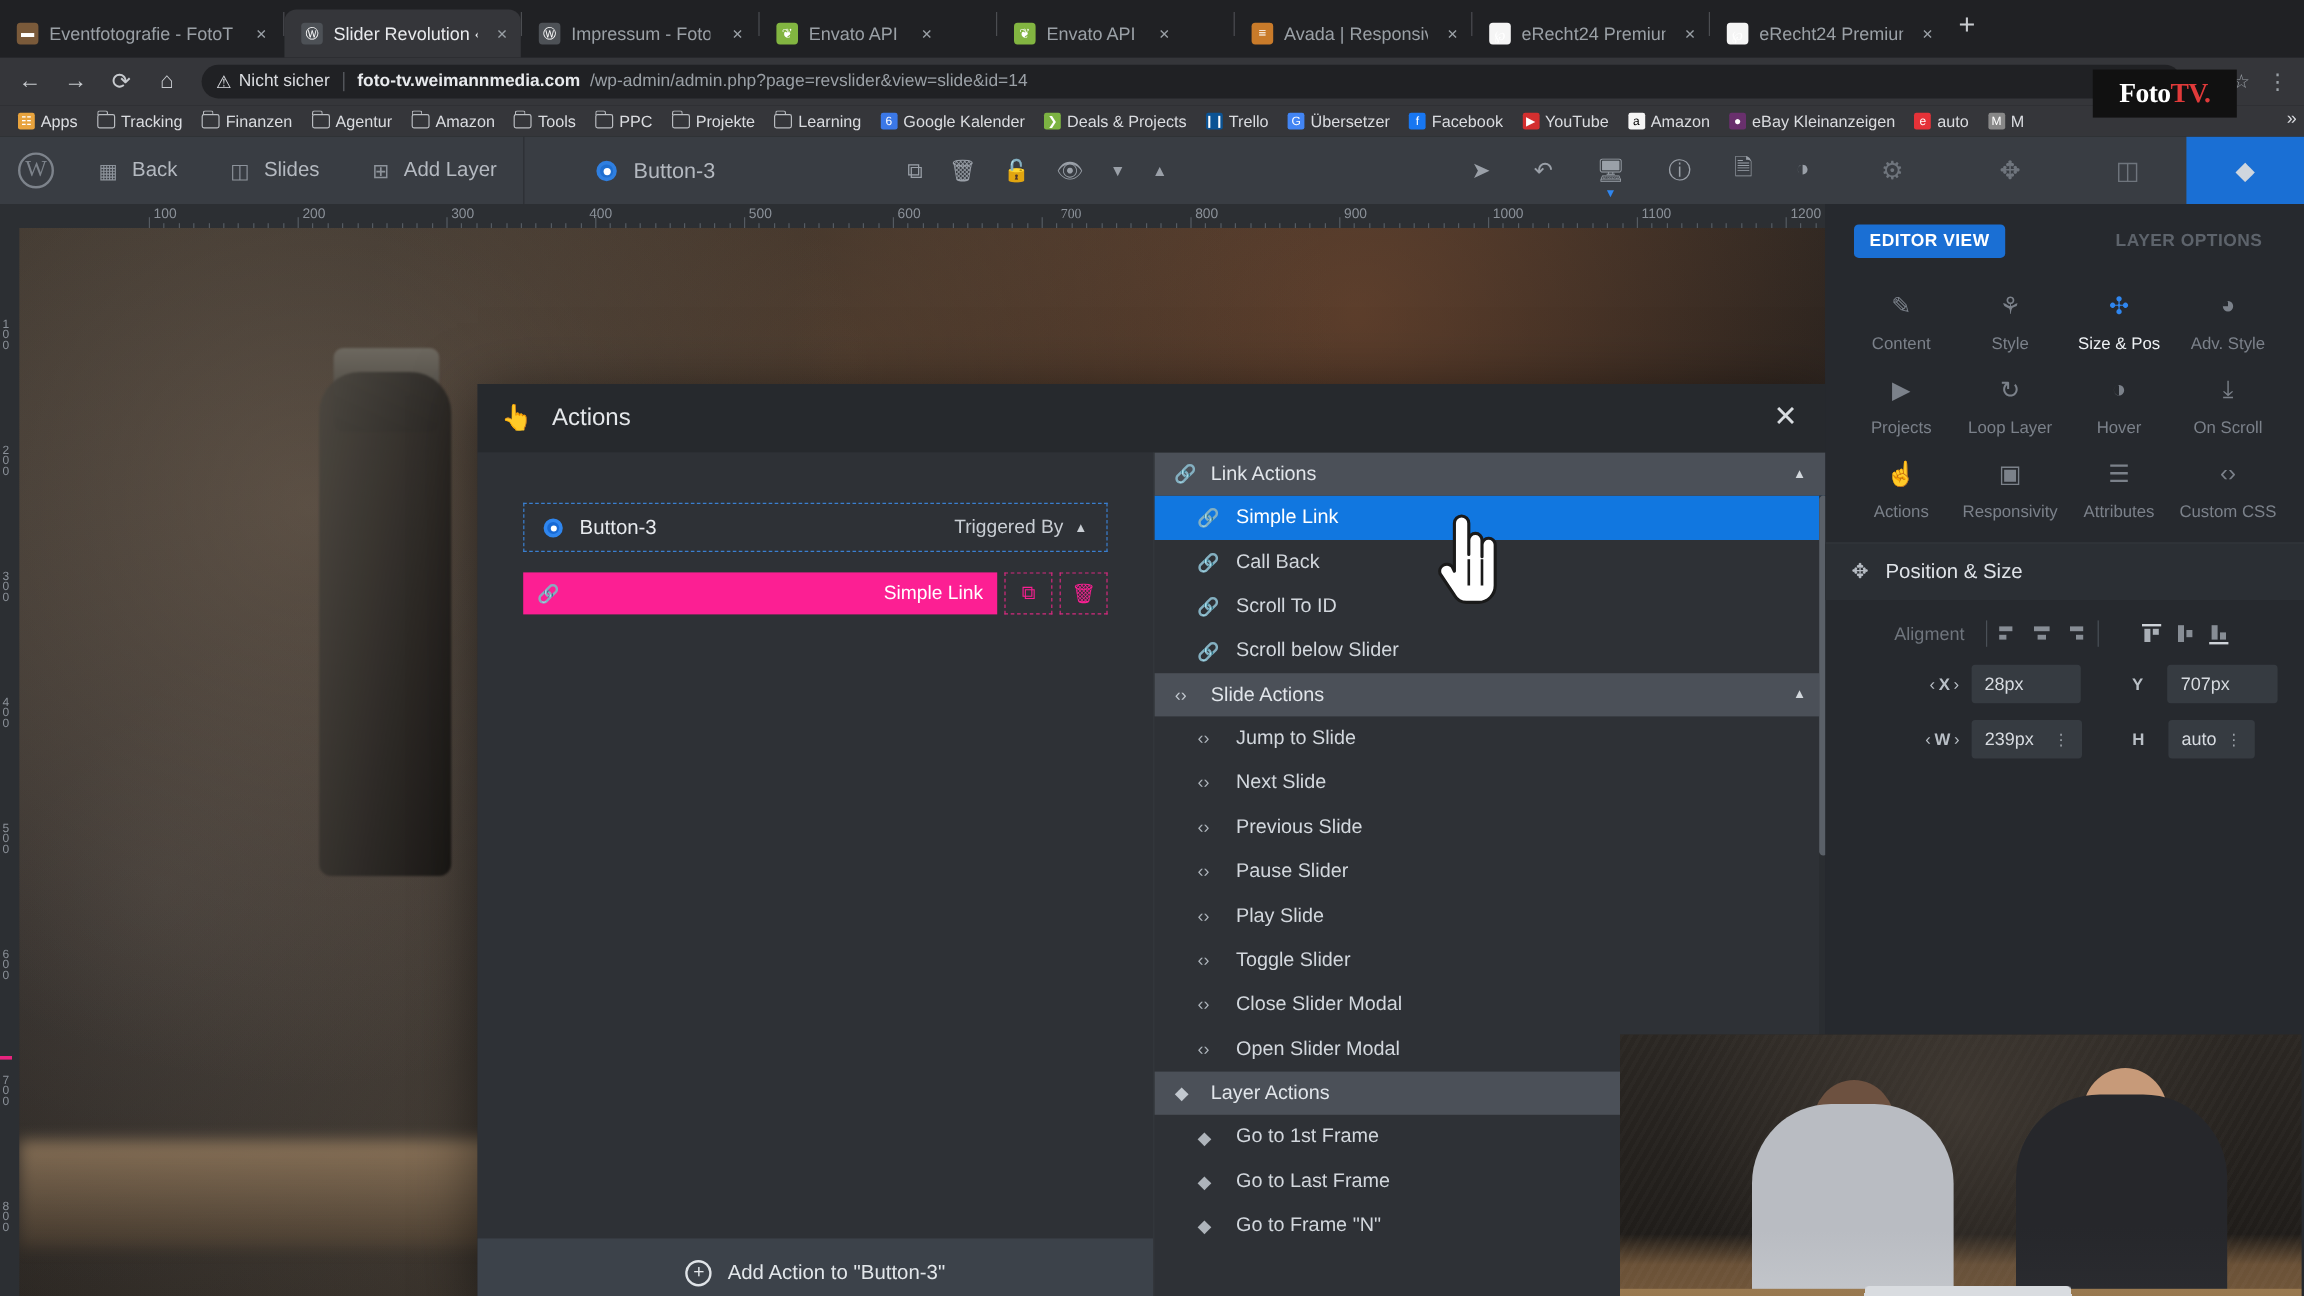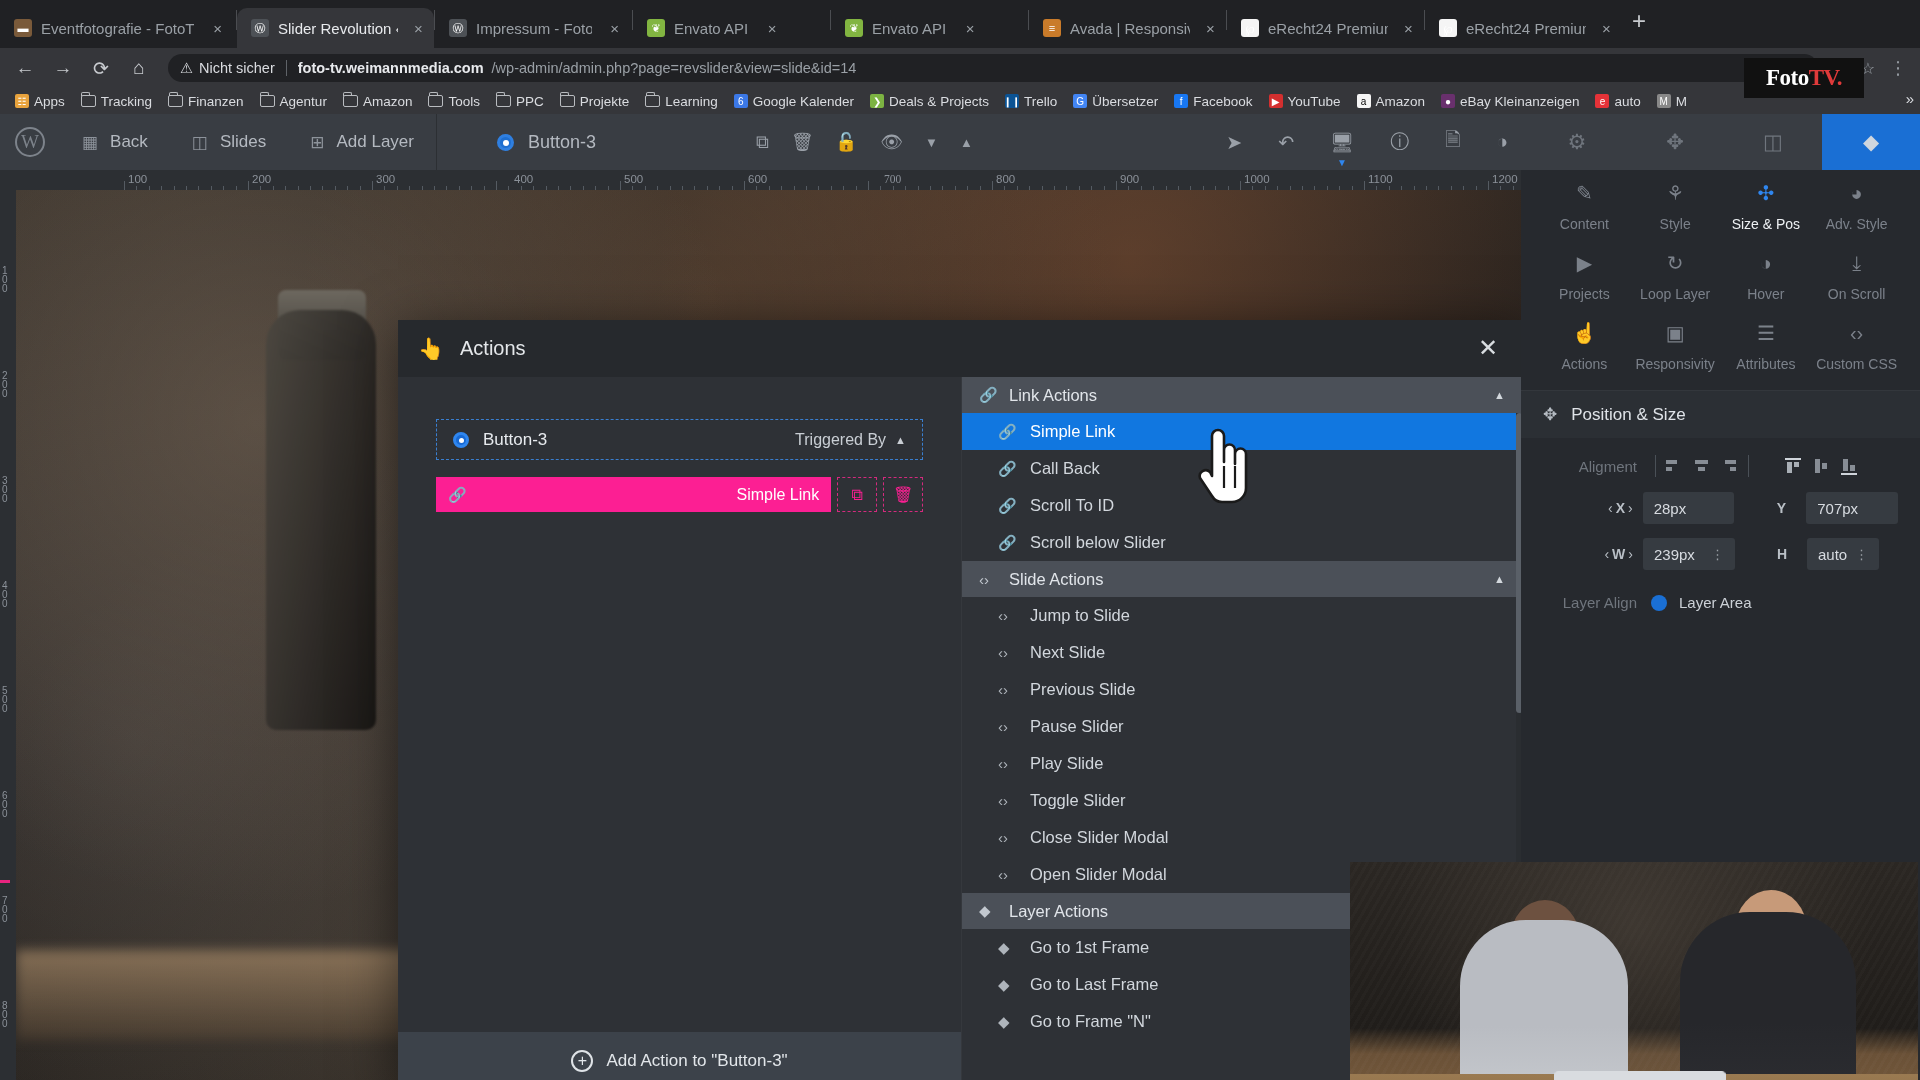--- a/index.html
+++ b/index.html
@@ -394,21 +394,21 @@
       <i class="tickline" style="left: 372px; height: 9px;"></i>
       <i class="tickline" style="left: 384.4px; height: 4px;"></i>
       <i class="tickline" style="left: 396.8px; height: 4px;"></i>
       <i class="tickline" style="left: 409.2px; height: 4px;"></i>
       <i class="tickline" style="left: 421.6px; height: 4px;"></i>
       <i class="tickline" style="left: 434px; height: 4px;"></i>
       <i class="tickline" style="left: 446.4px; height: 4px;"></i>
       <i class="tickline" style="left: 458.8px; height: 4px;"></i>
       <i class="tickline" style="left: 471.2px; height: 4px;"></i>
       <i class="tickline" style="left: 483.6px; height: 4px;"></i>
-      <span class="rt" style="left: 514px;">400</span>
+      <span class="rt" style="left: 491px;">400</span>
       <i class="tickline" style="left: 496px; height: 9px;"></i>
       <i class="tickline" style="left: 508.4px; height: 4px;"></i>
       <i class="tickline" style="left: 520.8px; height: 4px;"></i>
       <i class="tickline" style="left: 533.2px; height: 4px;"></i>
       <i class="tickline" style="left: 545.6px; height: 4px;"></i>
       <i class="tickline" style="left: 558px; height: 4px;"></i>
       <i class="tickline" style="left: 570.4px; height: 4px;"></i>
       <i class="tickline" style="left: 582.8px; height: 4px;"></i>
       <i class="tickline" style="left: 595.2px; height: 4px;"></i>
       <i class="tickline" style="left: 607.6px; height: 4px;"></i>
@@ -640,20 +640,24 @@
       </div>
     </div>
   </div>
 
   <svg id="cursor" viewBox="0 0 52 78">
     <path d="M16 50 L16 10 a6 6 0 0 1 12 0 L28 36 L28 24 a5.5 5.5 0 0 1 11 0 L39 38 L39 28 a5.5 5.5 0 0 1 11 0 L50 62 a14 14 0 0 1 -14 14 L26 76 a12 12 0 0 1 -10 -6 L4 52 a6 6 0 0 1 10 -6 Z" fill="#ffffff" stroke="#1a1a1a" stroke-width="2.6" stroke-linejoin="round"></path>
     <path d="M28 40 L28 62 M39 40 L39 62" stroke="#1a1a1a" stroke-width="2.2" fill="none"></path>
   </svg>
 
   <div id="sidebar">
+    <div id="sb-tabs">
+      <span class="t1">EDITOR VIEW</span>
+      <span class="t2">LAYER OPTIONS</span>
+    </div>
     <div id="sb-grid">
         <div class="sbi">
           <span class="g">✎</span>
           <span>Content</span>
         </div>
         <div class="sbi">
           <span class="g">⚘</span>
           <span>Style</span>
         </div>
         <div class="sbi on">
@@ -778,25 +782,20 @@
         <div class="ilab" style="margin-left:22px">
           <b>H</b>
         </div>
         <div class="field" style="width:72px">
           <span>auto</span>
           <span class="dots">⋮</span>
         </div>
       </div>
     </div>
 
-    <div id="layeralign">
-      <span style="width:108px;text-align:right;padding-right:14px">Layer Align</span>
-      <span style="width:16px;height:16px;border-radius:50%;background:#1a6fd4;margin-right:12px"></span>
-      <span style="color:#cbd0d6">Layer Area</span>
-    </div>
   </div>
 
   <div id="video">
     <div class="wall"></div>
     <div class="p1h"></div>
     <div class="p1"></div>
     <div class="p2h"></div>
     <div class="p2"></div>
     <div class="desk"></div>
 

